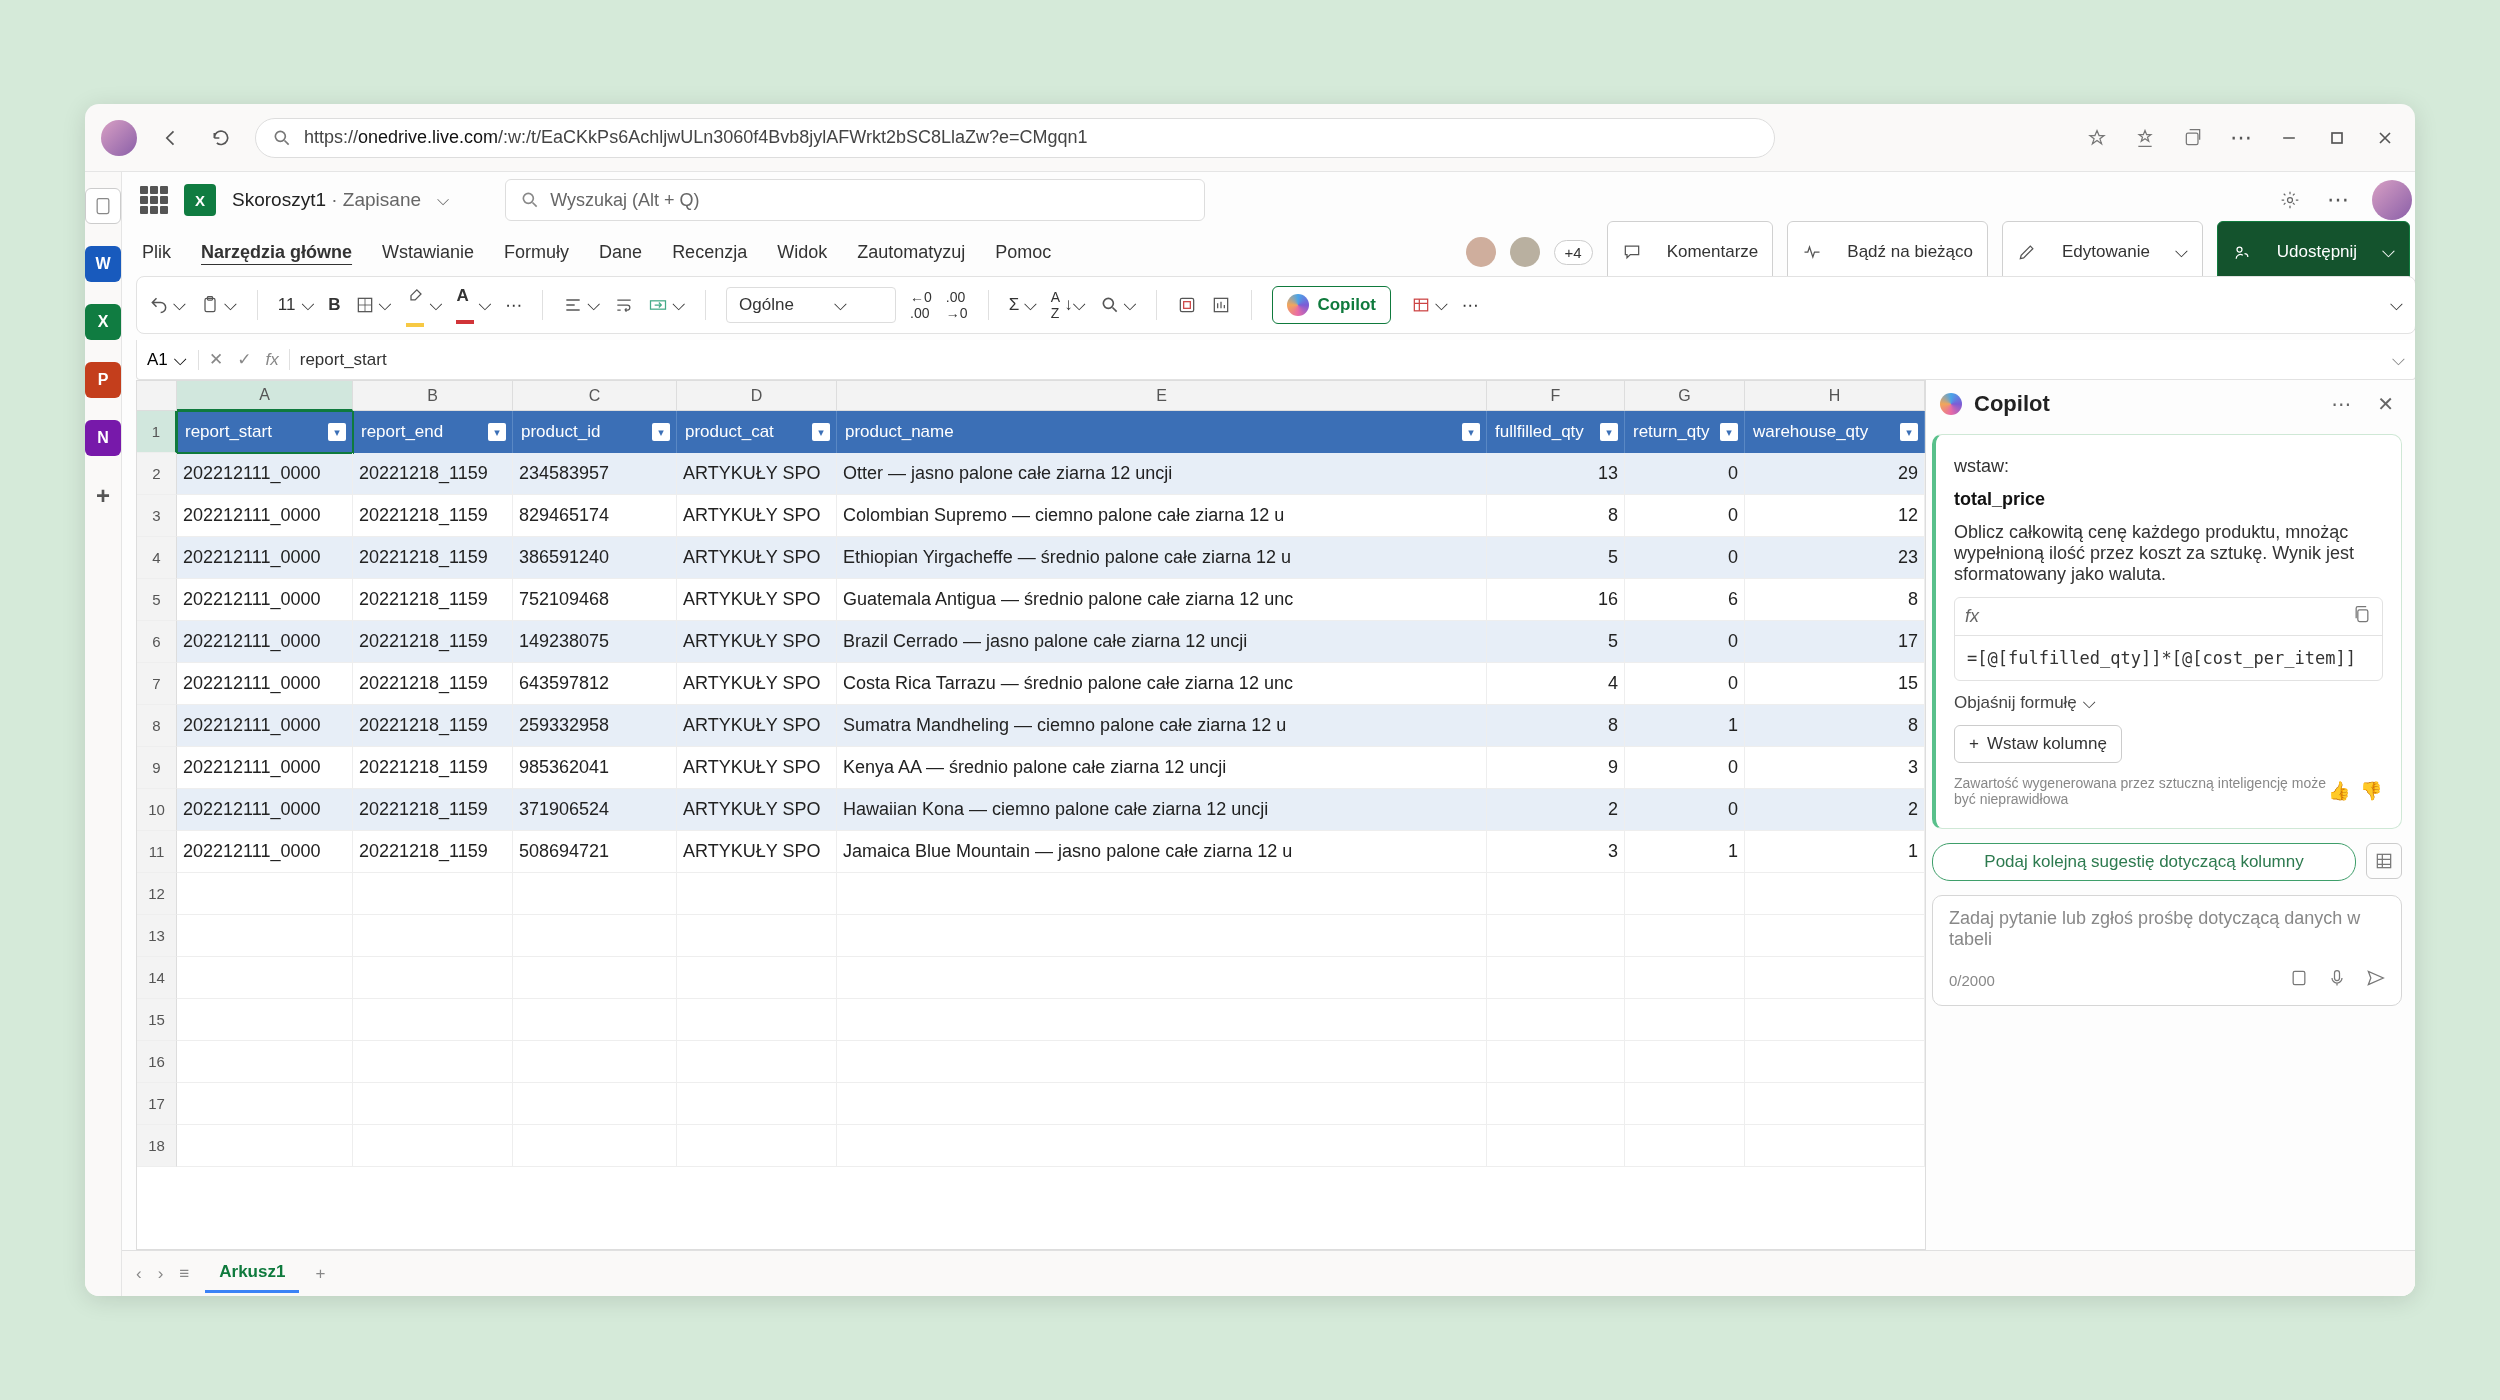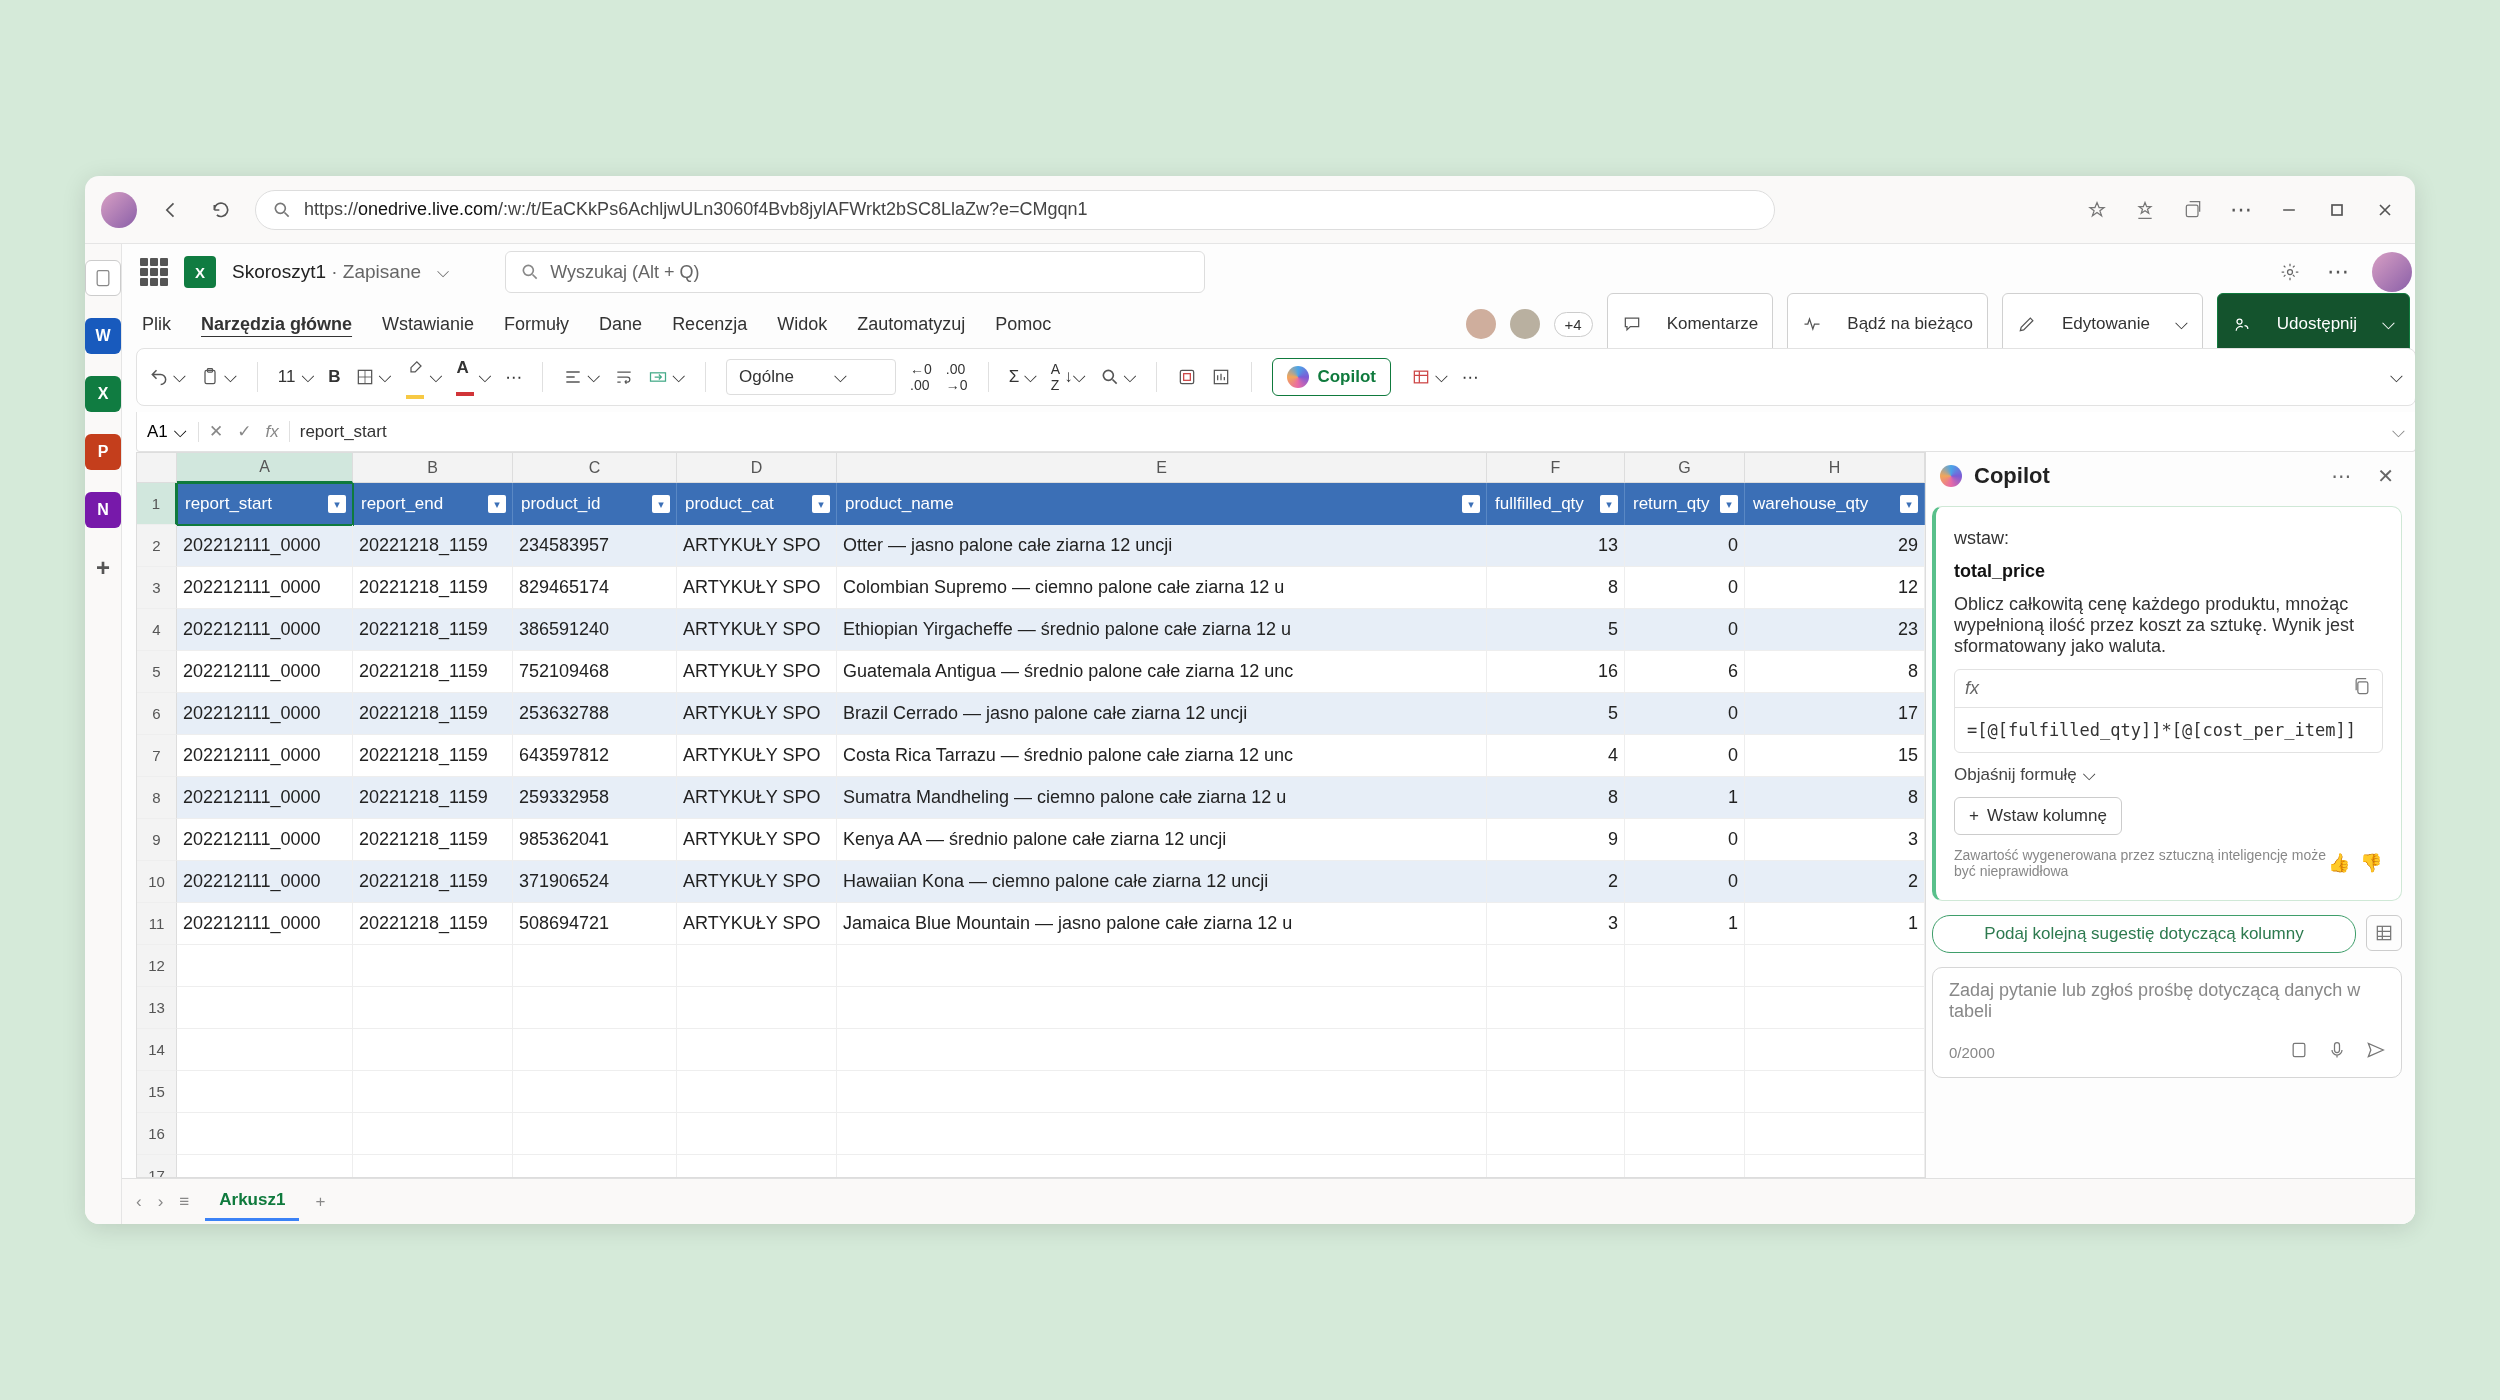--- a/index.html
+++ b/index.html
@@ -1,17 +1,17 @@
 <!DOCTYPE html>
 <html><head>
 <meta charset="utf-8">
 <style>
 * { margin: 0; padding: 0; box-sizing: border-box; font-family: "Segoe UI", -apple-system, sans-serif; }
 body { background: #d5ead9; display: flex; align-items: center; justify-content: center; width: 2500px; height: 1400px; }
-.window { width: 2330px; height: 1048px; background: #faf9f8; border-radius: 14px; overflow: hidden; box-shadow: 0 4px 24px rgba(0,0,0,0.12); display: flex; flex-direction: column; position: relative; }
+.window { width: 2330px; height: 1192px; background: #faf9f8; border-radius: 14px; overflow: hidden; box-shadow: 0 4px 24px rgba(0,0,0,0.12); display: flex; flex-direction: column; position: relative; }
 
 
 .browser-bar { height: 68px; display: flex; align-items: center; padding: 0 16px; gap: 18px; border-bottom: 1px solid #e5e5e5; }
 .avatar { width: 36px; height: 36px; border-radius: 50%; background: linear-gradient(135deg,#d8a0c4,#8a5fa8); }
 .browser-bar .nav-btn { width: 32px; height: 32px; display: flex; align-items: center; justify-content: center; color: #555; cursor: pointer; }
 .url-bar { flex: 1; height: 40px; border: 1px solid #ddd; border-radius: 20px; display: flex; align-items: center; padding: 0 16px; gap: 12px; background: #fff; max-width: 1520px; }
 .url-bar .url-text { color: #444; font-size: 18px; }
 .url-host { color: #111; }
 .browser-right { display: flex; align-items: center; gap: 20px; margin-left: auto; }
 .icon-btn { width: 28px; height: 28px; display: flex; align-items: center; justify-content: center; color: #555; }
@@ -472,21 +472,21 @@
                 <div class="cell cw-D">ARTYKUŁY SPO</div>
                 <div class="cell cw-E">Guatemala Antigua — średnio palone całe ziarna 12 unc</div>
                 <div class="cell cw-F num">16</div>
                 <div class="cell cw-G num">6</div>
                 <div class="cell cw-H num">8</div>
               </div>
               <div class="sheet-row banded">
                 <div class="row-h">6</div>
                 <div class="cell cw-A">202212111_0000</div>
                 <div class="cell cw-B">20221218_1159</div>
-                <div class="cell cw-C">253632788</div>
+                <div class="cell cw-C">149238075</div>
                 <div class="cell cw-D">ARTYKUŁY SPO</div>
                 <div class="cell cw-E">Brazil Cerrado — jasno palone całe ziarna 12 uncji</div>
                 <div class="cell cw-F num">5</div>
                 <div class="cell cw-G num">0</div>
                 <div class="cell cw-H num">17</div>
               </div>
               <div class="sheet-row">
                 <div class="row-h">7</div>
                 <div class="cell cw-A">202212111_0000</div>
                 <div class="cell cw-B">20221218_1159</div>

